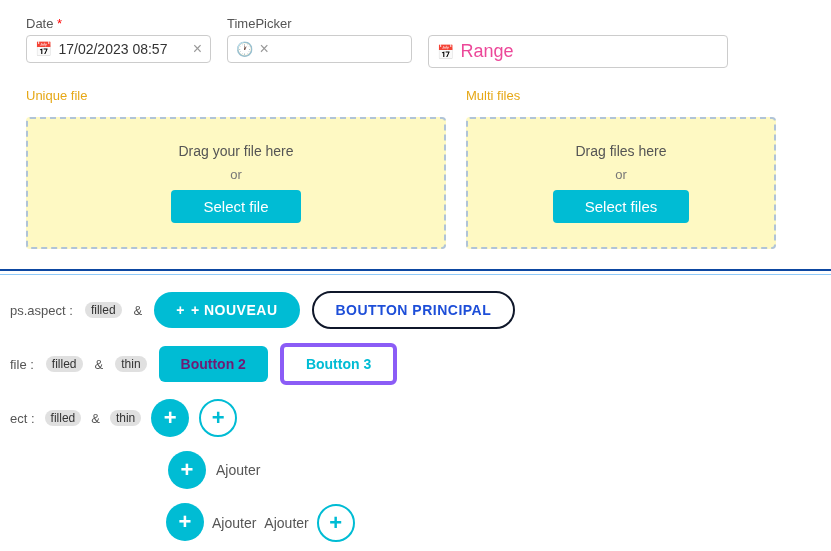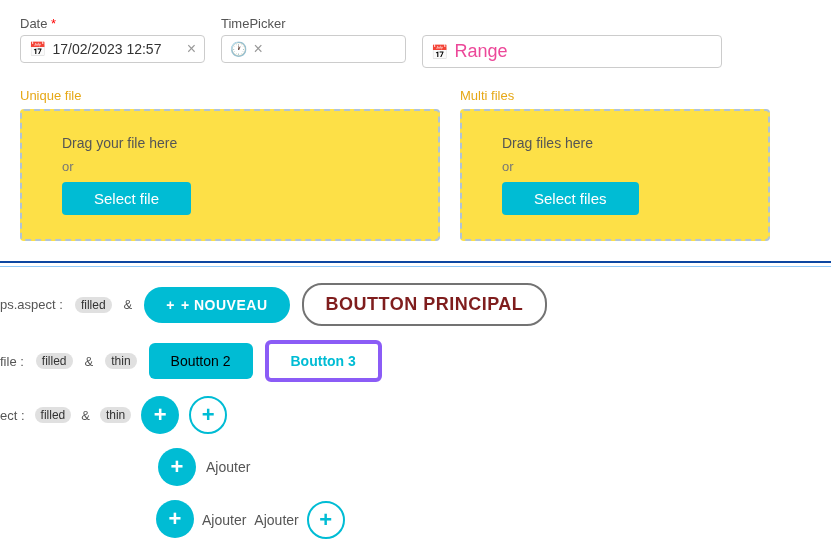--- a/index.html
+++ b/index.html
@@ -7,21 +7,21 @@
       font-family: Arial, sans-serif;
       font-size: 14px;
       background: #fff;
       color: #333;
       width: 831px;
       overflow-x: hidden;
     }
 
     
     .top-section {
-      padding: 16px 20px 20px 20px;
+      padding: 16px 20px 20px 26px;
       background: #fff;
       border-radius: 24px;
     }
 
     .fields-row {
       display: flex;
       align-items: flex-start;
       gap: 16px;
       margin-bottom: 20px;
     }
@@ -88,38 +88,38 @@
 
     
     .file-areas-row {
       display: flex;
       gap: 20px;
     }
 
     .file-area-container {
       display: flex;
       flex-direction: column;
-      gap: 6px;
+      gap: 14px;
     }
 
     .file-area-label {
       font-size: 13px;
       color: #e6a817;
     }
 
     .file-drop-zone {
       border: 2px dashed #b0c4d8;
       border-radius: 4px;
       padding: 24px 40px;
       display: flex;
       flex-direction: column;
-      align-items: flex-start;
+      align-items: center;
       gap: 8px;
       min-width: 420px;
-      background: #fde047;
+      background: #fef9c3;
     }
 
     .file-drop-zone.multi {
       min-width: 310px;
     }
 
     .drag-text {
       color: #555;
       font-size: 14px;
     }
@@ -152,20 +152,21 @@
     .bottom-section {
       padding: 16px 0 0 0;
       background: #fff;
       position: relative;
     }
 
     .bottom-content {
       display: flex;
       flex-direction: column;
       gap: 14px;
+      padding-left: 10px;
     }
 
     .button-row {
       display: flex;
       align-items: center;
       gap: 12px;
     }
 
     .label-text {
       font-size: 13px;
@@ -193,39 +194,39 @@
       cursor: pointer;
       display: flex;
       align-items: center;
       gap: 6px;
       text-transform: uppercase;
       letter-spacing: 0.5px;
     }
 
     .btn-outline-primary {
       background: #fff;
-      color: #7f1d1d;
-      border: 2px solid #737373;
+      color: #1d4ed8;
+      border: 2px solid #0f172a;
       border-radius: 20px;
       padding: 9px 22px;
-      font-size: 18px;
+      font-size: 14px;
       font-weight: bold;
       cursor: pointer;
       text-transform: uppercase;
       letter-spacing: 0.5px;
     }
 
     .btn-filled-secondary {
       background: #00bcd4;
-      color: #000000;
+      color: #701a75;
       border: none;
       border-radius: 6px;
       padding: 10px 22px;
       font-size: 14px;
-      font-weight: normal;
+      font-weight: bold;
       cursor: pointer;
     }
 
     .btn-outline-secondary {
       background: #fff;
       color: #00bcd4;
       border: 4px solid #8b5cf6;
       border-radius: 6px;
       padding: 9px 22px;
       font-size: 14px;
@@ -293,21 +294,21 @@
 <div class="top-section">
   <div class="fields-row">
 
     <div class="field-group">
       <div class="field-label">
         <span>Date</span>
         <span class="required">*</span>
       </div>
       <div class="input-with-icon">
         <span class="calendar-icon">📅</span>
-        <span class="field-value">17/02/2023 12:57</span>
+        <span class="field-value">17/02/2023 08:57</span>
         <span class="clear-btn">×</span>
       </div>
     </div>
 
     <div class="field-group">
       <div class="field-label">TimePicker</div>
       <div class="input-with-icon">
         <span class="clock-icon">🕐</span>
         <span class="clear-btn">×</span>
       </div>

